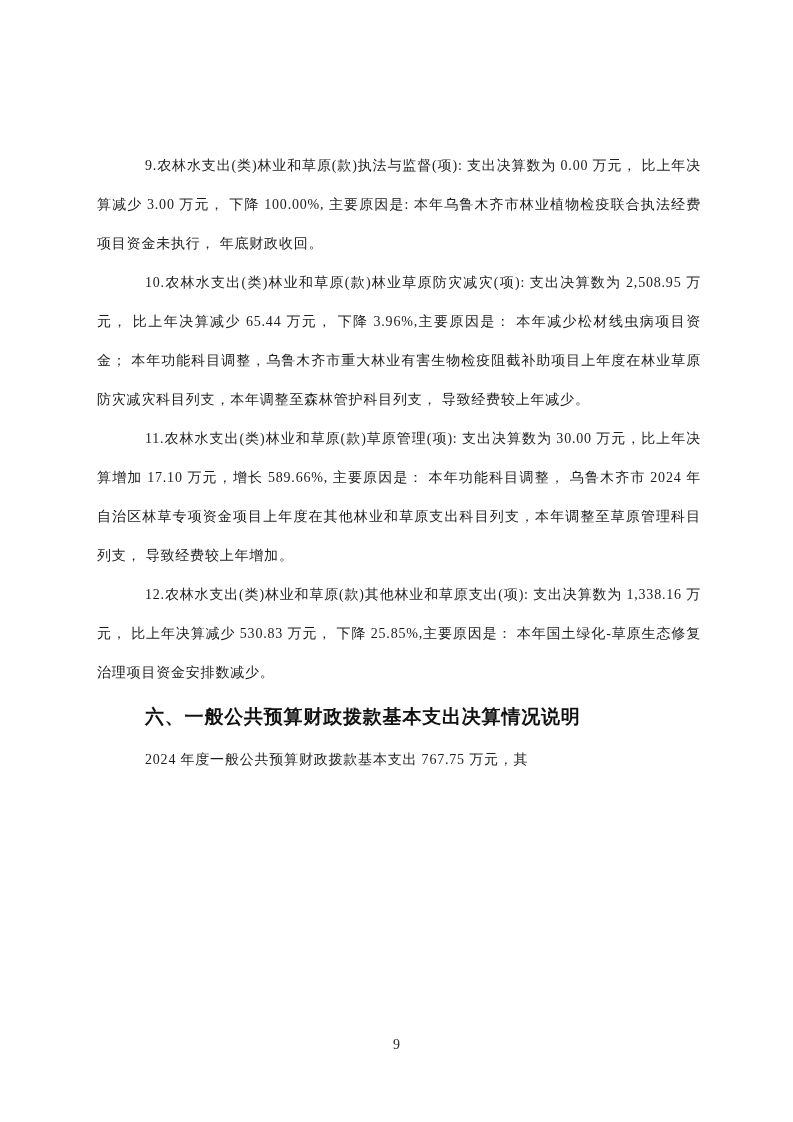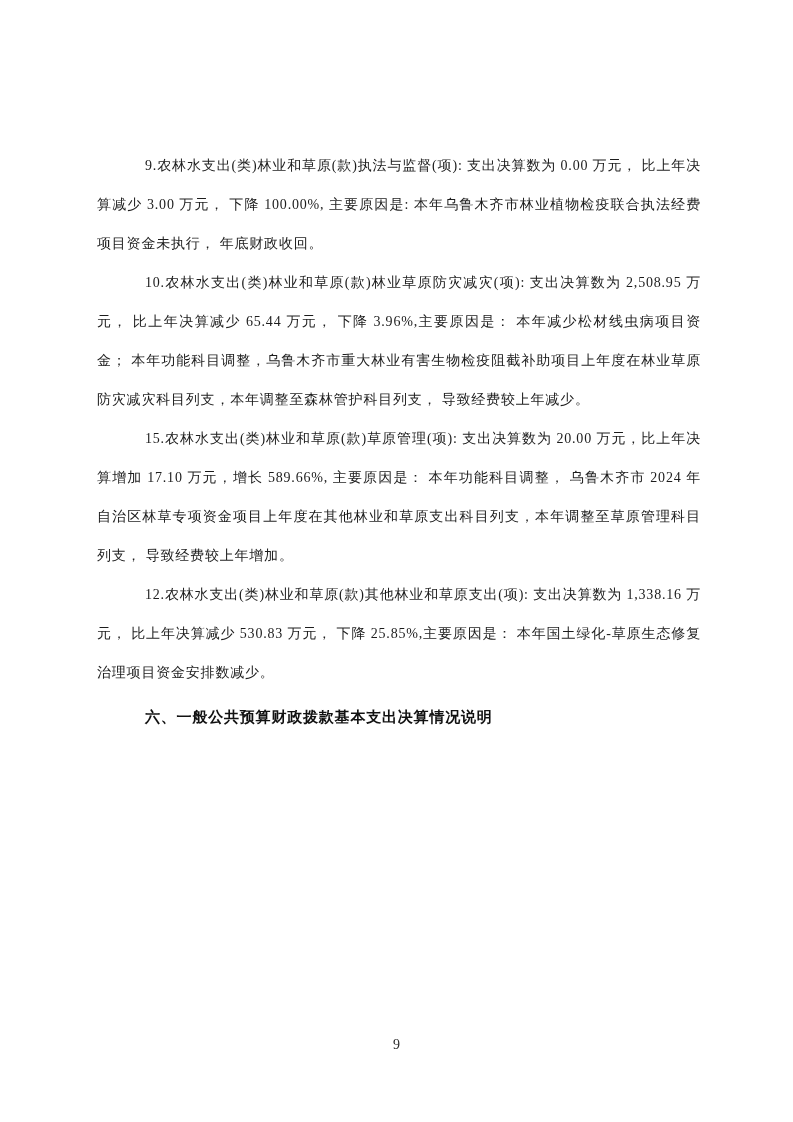--- a/index.html
+++ b/index.html
@@ -32,21 +32,21 @@
     line-height: 39px;
     letter-spacing: 0.8px;
     text-align: justify;
     text-justify: inter-character;
     text-indent: 48px;
   }
   .heading {
     margin: 5px 0 3px 0;
     font-family: Liberation Serif, serif;
     font-weight: bold;
-    font-size: 15px;
+    font-size: 19px;
     line-height: 40px;
     letter-spacing: 0.8px;
     text-indent: 48px;
     color: #111111;
   }
   .page-number {
     position: absolute;
     left: 0;
     right: 0;
     top: 1037px;
@@ -56,18 +56,19 @@
     color: #2a2a2a;
   }
 </style>
 </head>
 <body>
 
 <div class="page">
   <div class="content">
     <p class="para">9.农林水支出(类)林业和草原(款)执法与监督(项): 支出决算数为 0.00 万元， 比上年决算减少 3.00 万元， 下降 100.00%, 主要原因是: 本年乌鲁木齐市林业植物检疫联合执法经费项目资金未执行， 年底财政收回。</p>
     <p class="para">10.农林水支出(类)林业和草原(款)林业草原防灾减灾(项): 支出决算数为 2,508.95 万元， 比上年决算减少 65.44 万元， 下降 3.96%,主要原因是： 本年减少松材线虫病项目资金； 本年功能科目调整，乌鲁木齐市重大林业有害生物检疫阻截补助项目上年度在林业草原防灾减灾科目列支，本年调整至森林管护科目列支， 导致经费较上年减少。</p>
-    <p class="para">15.农林水支出(类)林业和草原(款)草原管理(项): 支出决算数为 20.00 万元，比上年决算增加 17.10 万元，增长 589.66%, 主要原因是： 本年功能科目调整， 乌鲁木齐市 2024 年自治区林草专项资金项目上年度在其他林业和草原支出科目列支，本年调整至草原管理科目列支， 导致经费较上年增加。</p>
+    <p class="para">11.农林水支出(类)林业和草原(款)草原管理(项): 支出决算数为 30.00 万元，比上年决算增加 17.10 万元，增长 589.66%, 主要原因是： 本年功能科目调整， 乌鲁木齐市 2024 年自治区林草专项资金项目上年度在其他林业和草原支出科目列支，本年调整至草原管理科目列支， 导致经费较上年增加。</p>
     <p class="para">12.农林水支出(类)林业和草原(款)其他林业和草原支出(项): 支出决算数为 1,338.16 万元， 比上年决算减少 530.83 万元， 下降 25.85%,主要原因是： 本年国土绿化-草原生态修复治理项目资金安排数减少。</p>
     <h2 class="heading">六、一般公共预算财政拨款基本支出决算情况说明</h2>
+    <p class="para">2024 年度一般公共预算财政拨款基本支出 767.75 万元，其</p>
   </div>
   <div class="page-number">9</div>
 </div>
 
 </body></html>

